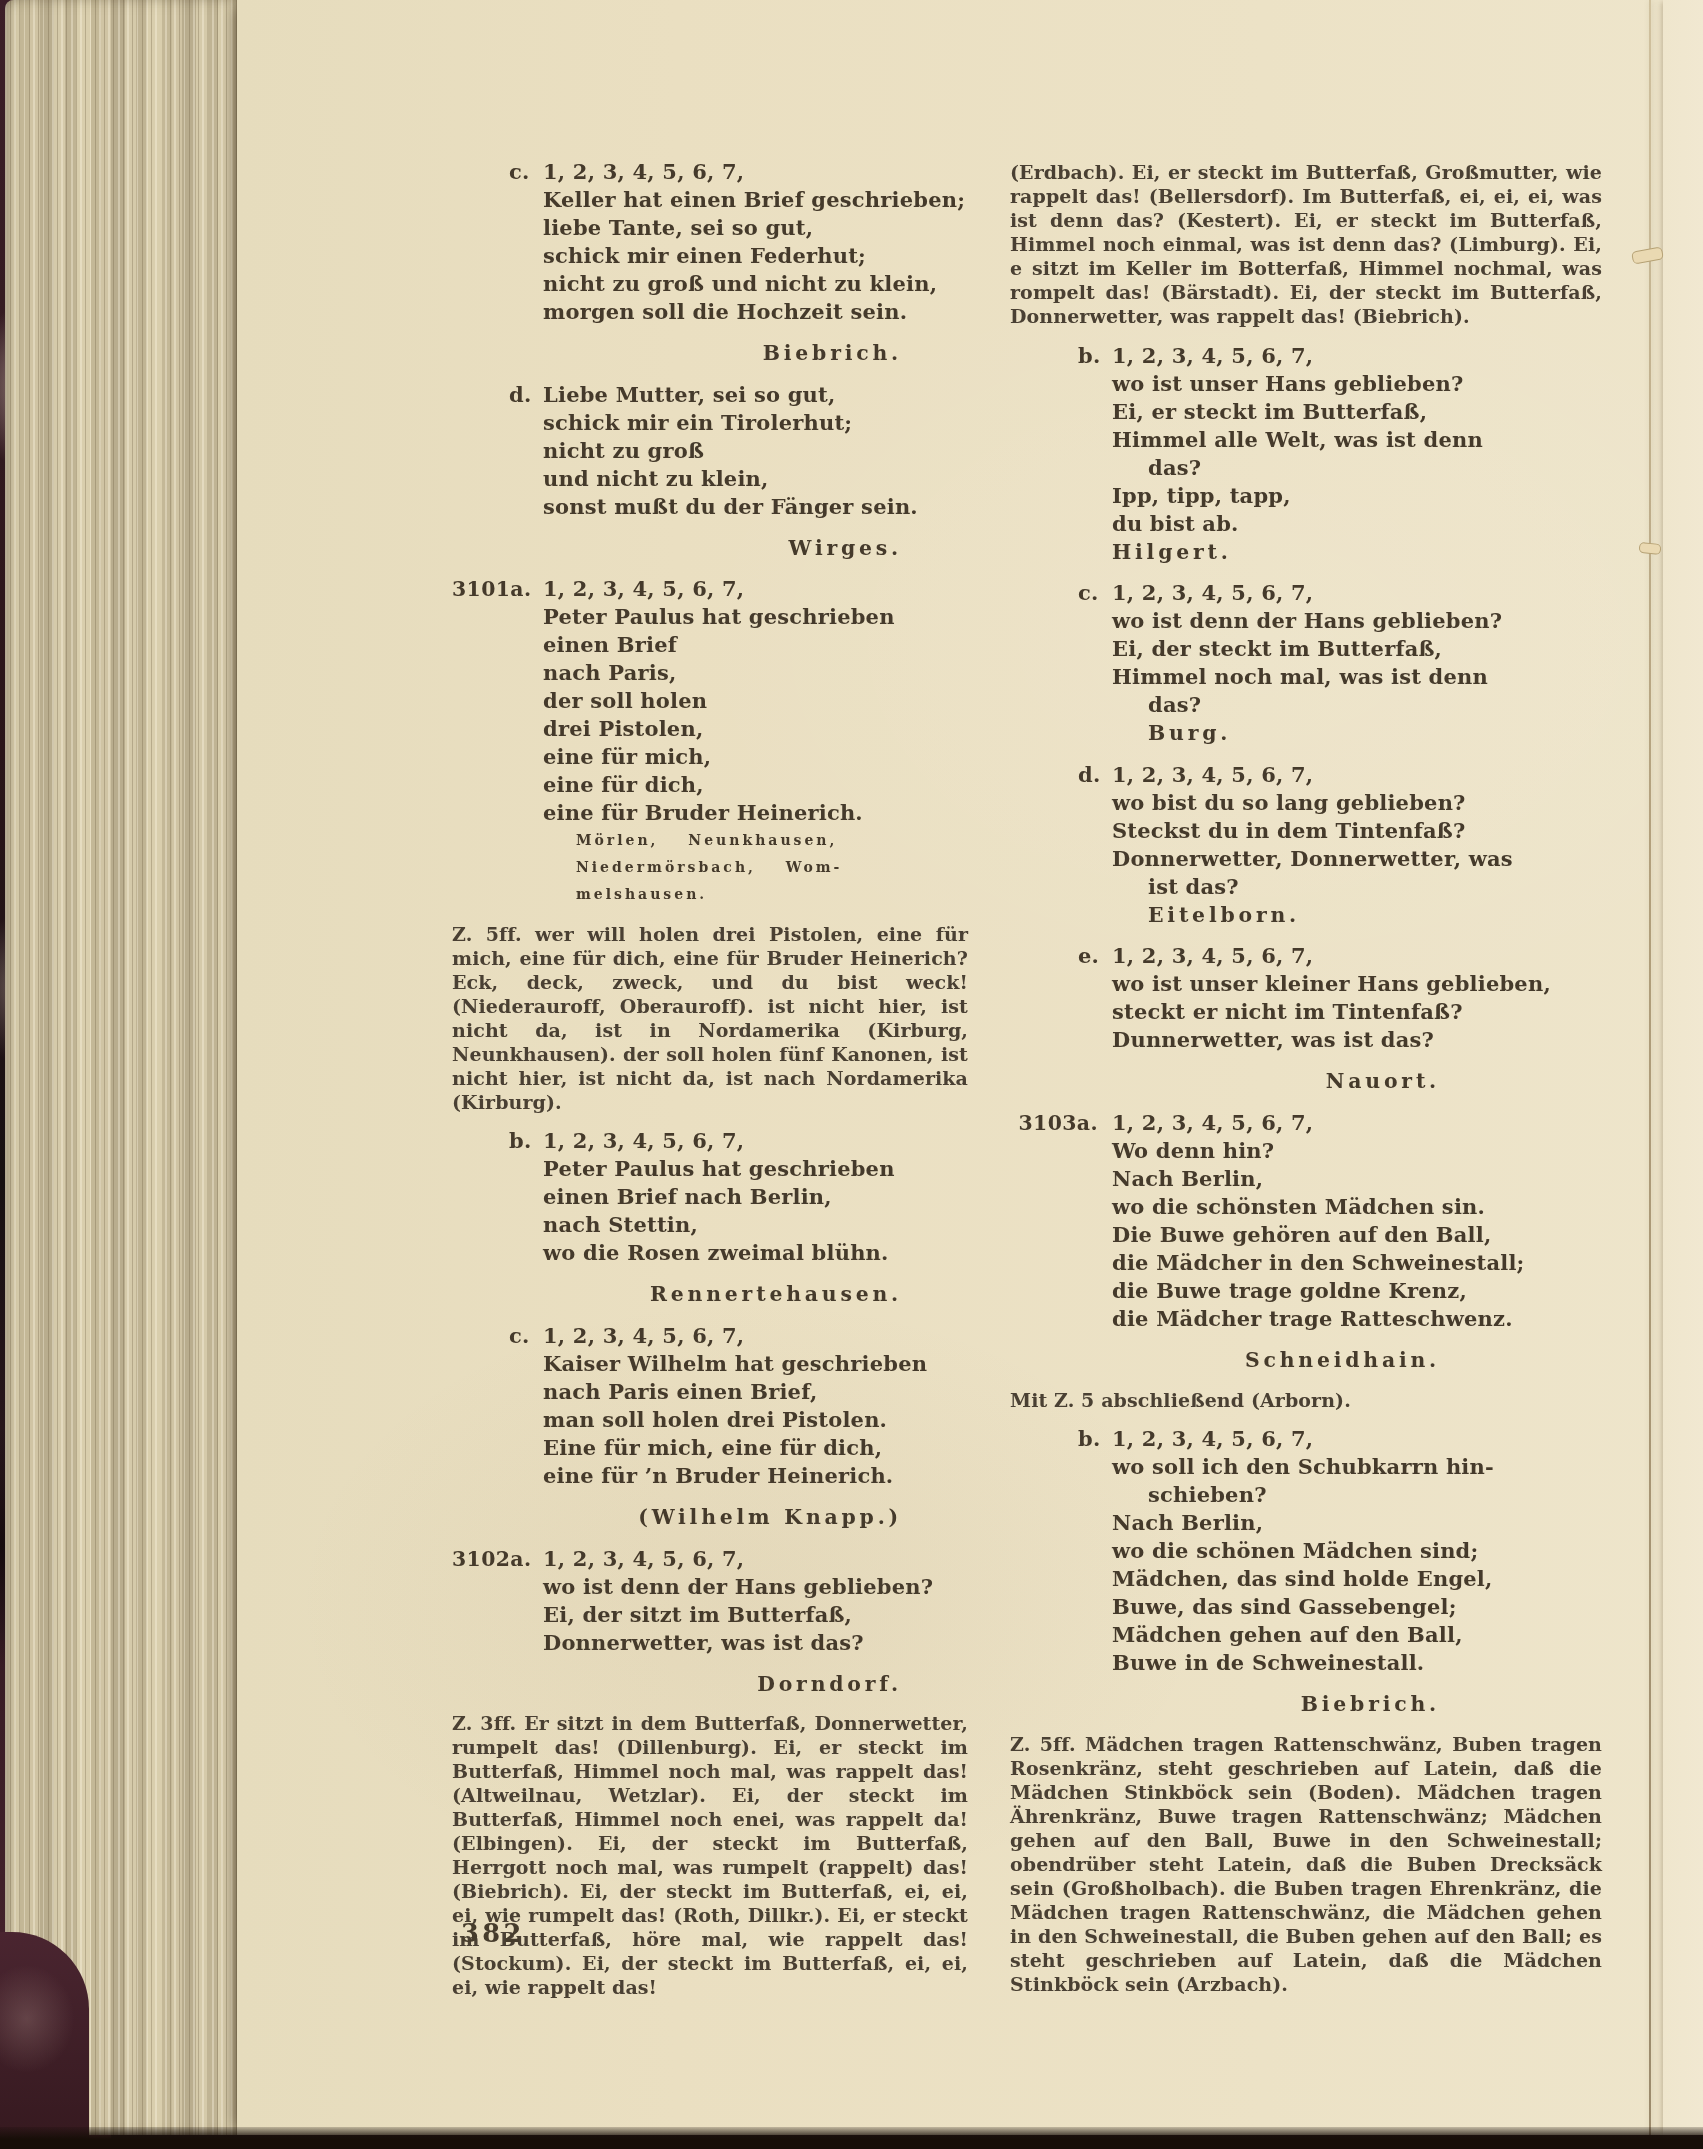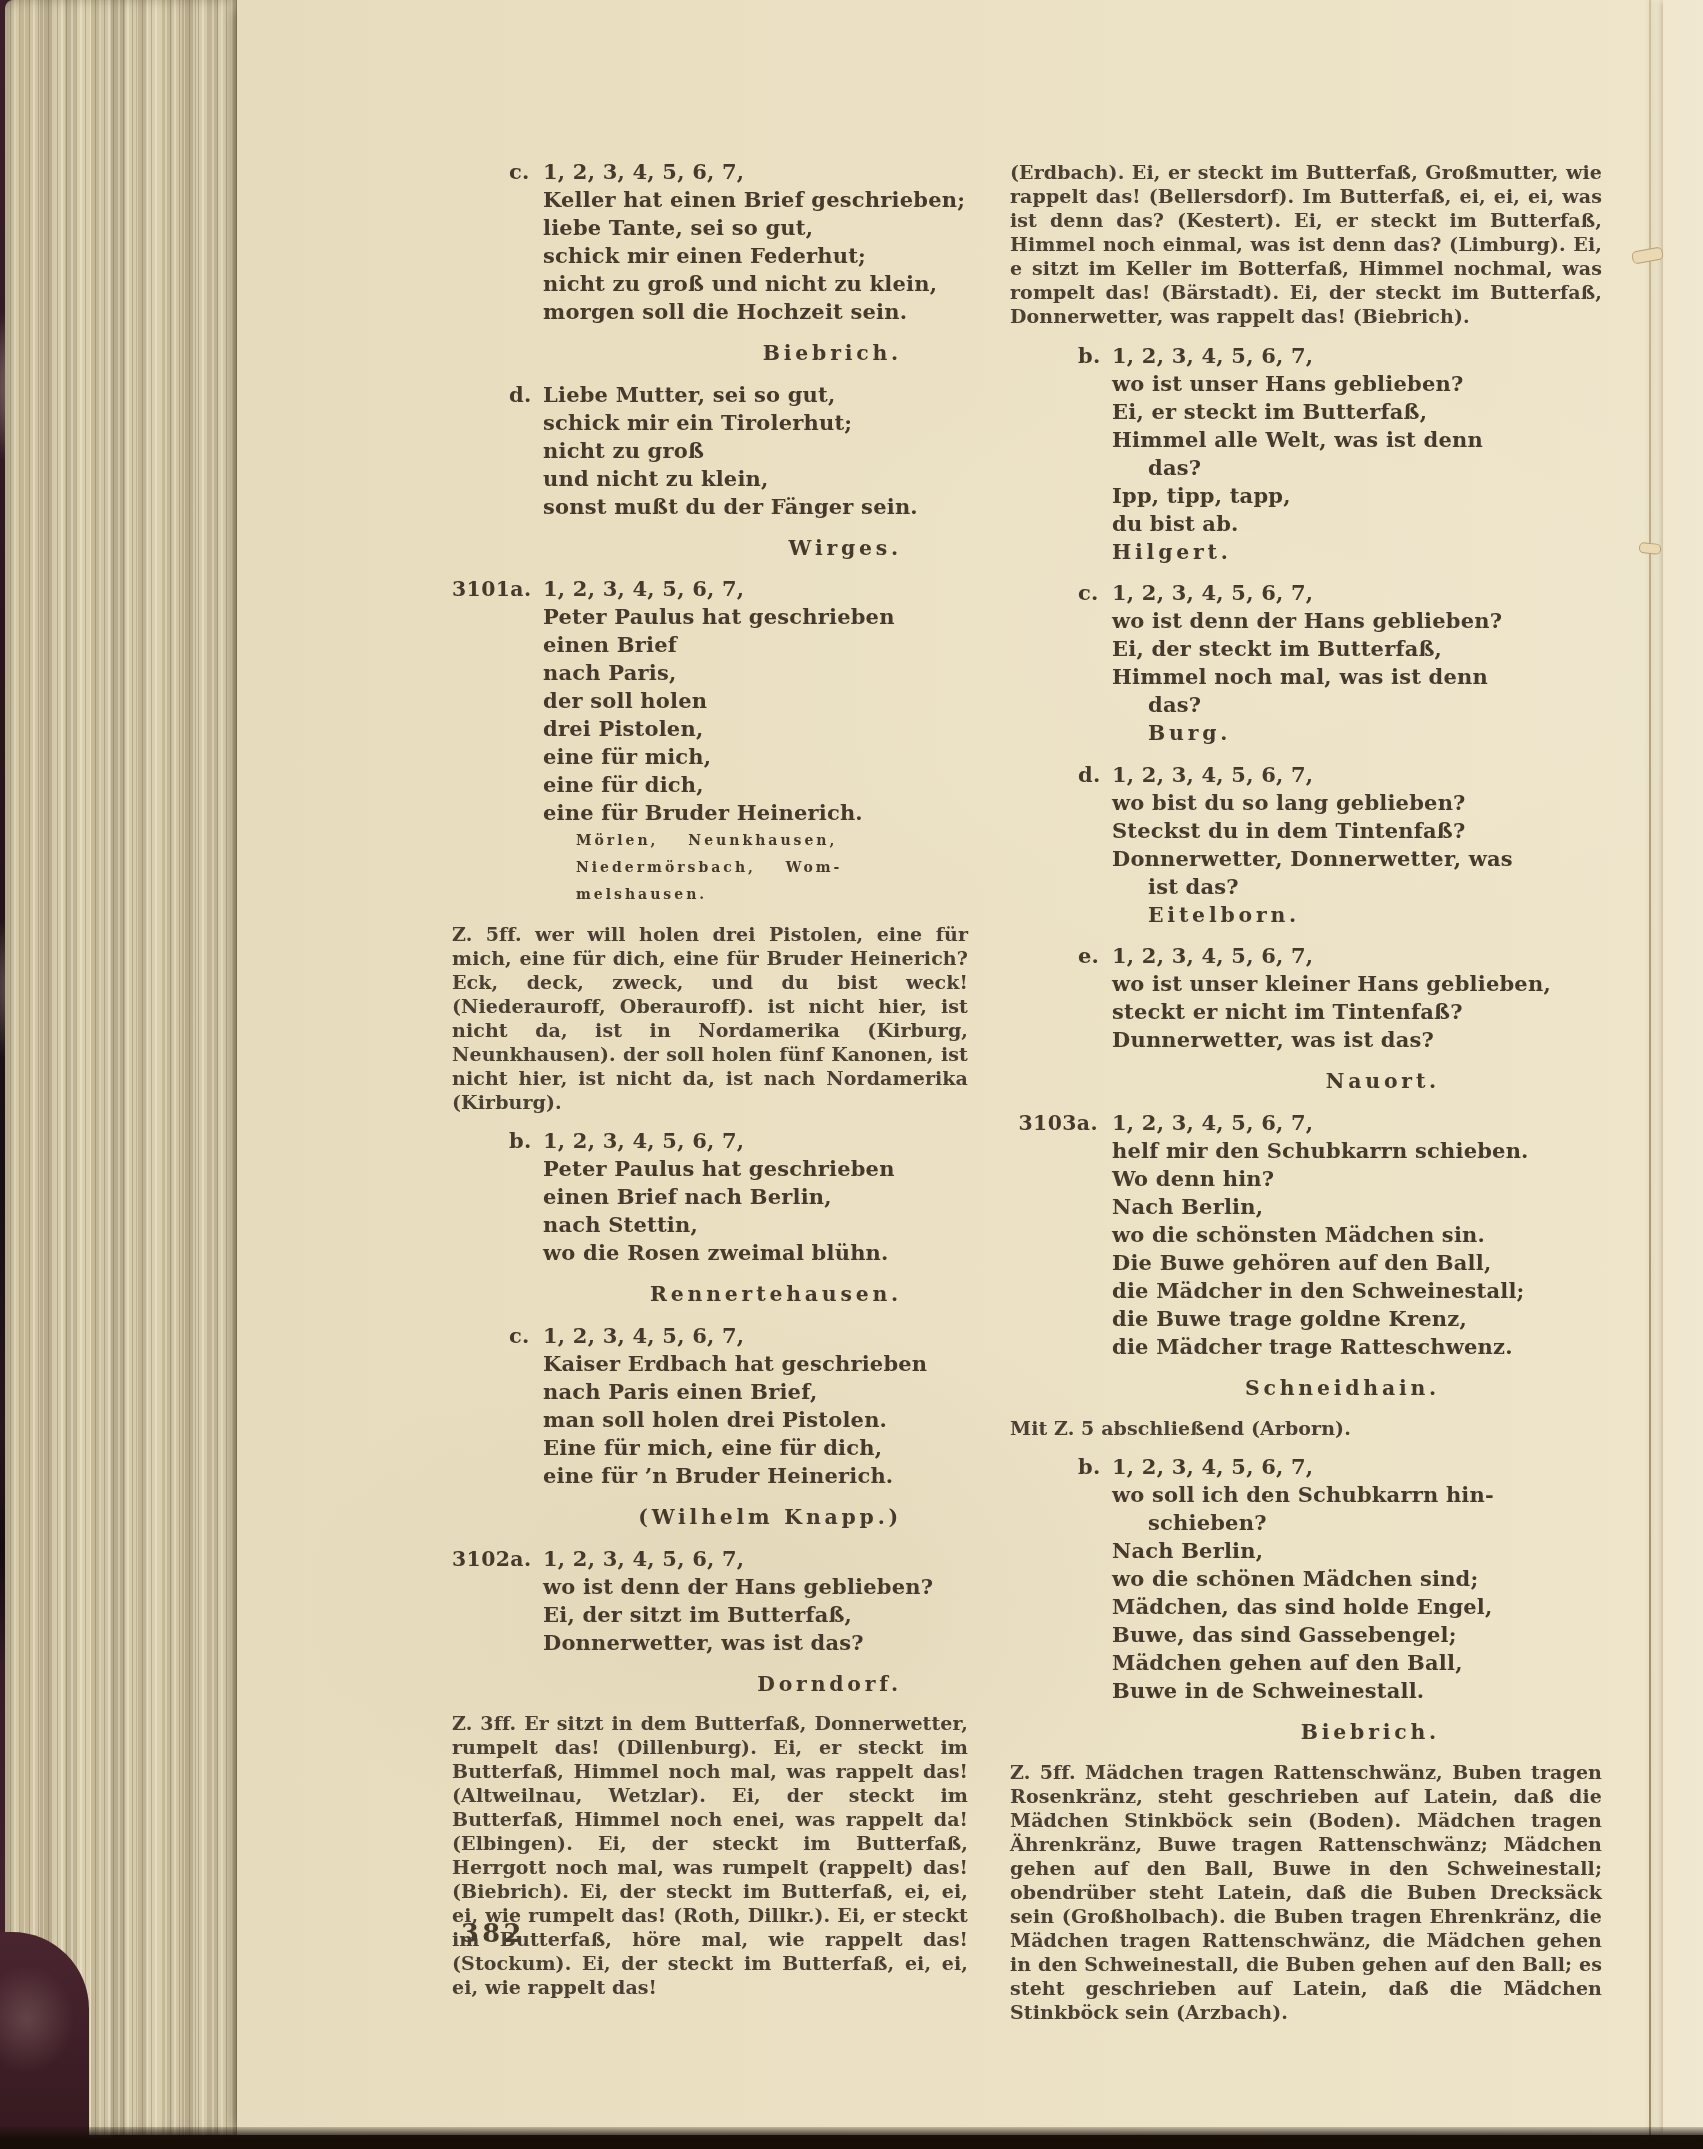--- a/index.html
+++ b/index.html
@@ -115,21 +115,21 @@
         <div class="verse">
           <div class="vline"><span class="vlabel">b.</span><span class="vtext">1, 2, 3, 4, 5, 6, 7,</span></div>
           <div class="vline"><span class="vtext">Peter Paulus hat geschrieben</span></div>
           <div class="vline"><span class="vtext">einen Brief nach Berlin,</span></div>
           <div class="vline"><span class="vtext">nach Stettin,</span></div>
           <div class="vline"><span class="vtext">wo die Rosen zweimal blühn.</span></div>
           <div class="attr-line"><span class="attr">Rennertehausen.</span></div>
         </div>
         <div class="verse">
           <div class="vline"><span class="vlabel">c.</span><span class="vtext">1, 2, 3, 4, 5, 6, 7,</span></div>
-          <div class="vline"><span class="vtext">Kaiser Erdbach hat geschrieben</span></div>
+          <div class="vline"><span class="vtext">Kaiser Wilhelm hat geschrieben</span></div>
           <div class="vline"><span class="vtext">nach Paris einen Brief,</span></div>
           <div class="vline"><span class="vtext">man soll holen drei Pistolen.</span></div>
           <div class="vline"><span class="vtext">Eine für mich, eine für dich,</span></div>
           <div class="vline"><span class="vtext">eine für ’n Bruder Heinerich.</span></div>
           <div class="attr-line"><span class="attr">(Wilhelm Knapp.)</span></div>
         </div>
         <div class="verse">
           <div class="vline"><span class="vnum">3102a.</span><span class="vtext">1, 2, 3, 4, 5, 6, 7,</span></div>
           <div class="vline"><span class="vtext">wo ist denn der Hans geblieben?</span></div>
           <div class="vline"><span class="vtext">Ei, der sitzt im Butterfaß,</span></div>
@@ -174,21 +174,20 @@
         </div>
         <div class="verse">
           <div class="vline"><span class="vlabel">e.</span><span class="vtext">1, 2, 3, 4, 5, 6, 7,</span></div>
           <div class="vline"><span class="vtext">wo ist unser kleiner Hans geblieben,</span></div>
           <div class="vline"><span class="vtext">steckt er nicht im Tintenfaß?</span></div>
           <div class="vline"><span class="vtext">Dunnerwetter, was ist das?</span></div>
           <div class="attr-line"><span class="attr">Nauort.</span></div>
         </div>
         <div class="verse">
           <div class="vline"><span class="vnum">3103a.</span><span class="vtext">1, 2, 3, 4, 5, 6, 7,</span></div>
-          <div class="vline"><span class="vtext">helf mir den Schubkarrn schieben.</span></div>
           <div class="vline"><span class="vtext">Wo denn hin?</span></div>
           <div class="vline"><span class="vtext">Nach Berlin,</span></div>
           <div class="vline"><span class="vtext">wo die schönsten Mädchen sin.</span></div>
           <div class="vline"><span class="vtext">Die Buwe gehören auf den Ball,</span></div>
           <div class="vline"><span class="vtext">die Mädcher in den Schweinestall;</span></div>
           <div class="vline"><span class="vtext">die Buwe trage goldne Krenz,</span></div>
           <div class="vline"><span class="vtext">die Mädcher trage Ratteschwenz.</span></div>
           <div class="attr-line"><span class="attr">Schneidhain.</span></div>
         </div>
         <p class="note">Mit Z. 5 abschließend (Arborn).</p>

